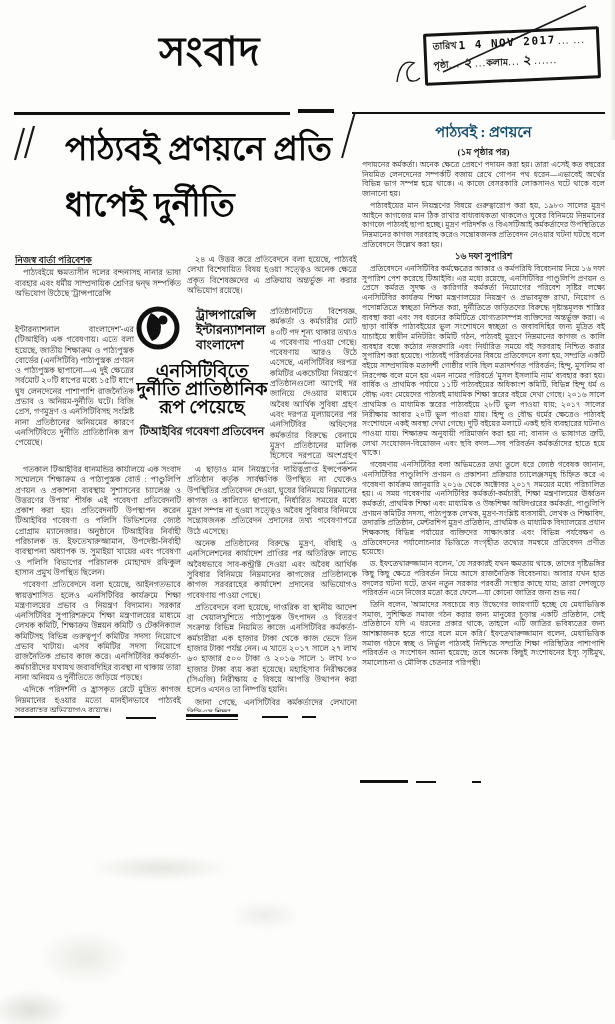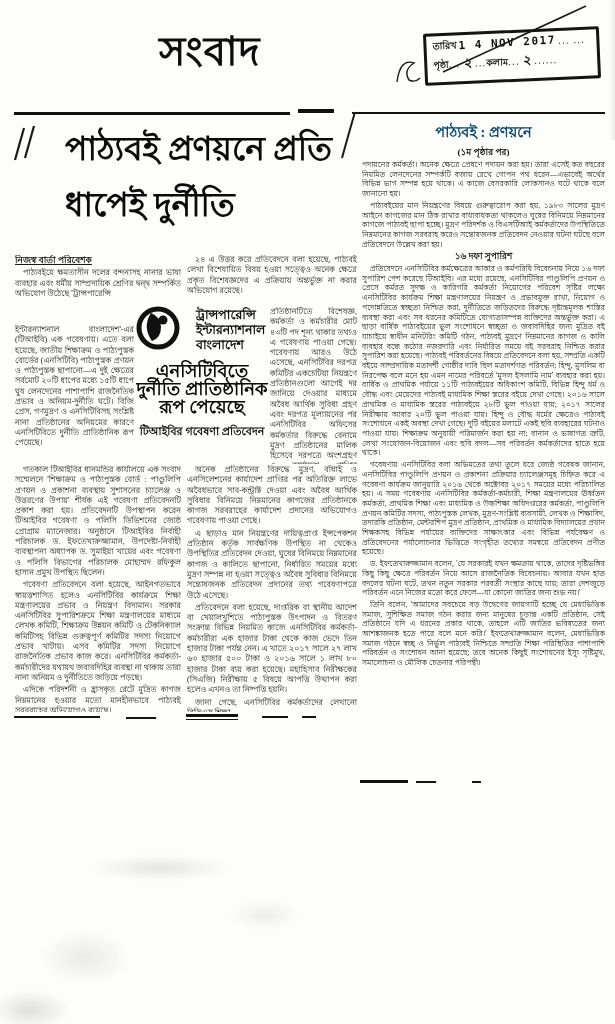--- a/index.html
+++ b/index.html
@@ -138,22 +138,22 @@
 <div class="abs bodytxt" style="left:270px;top:307px;width:87px;height:157px;">
   <p style="text-indent:0;">প্রতিষ্ঠানটিতে বিশেষজ্ঞ, কর্মকর্তা ও কর্মচারীর মোট ৪৩টি পদ শূন্য থাকার তথ্যও এ গবেষণায় পাওয়া গেছে। গবেষণায় আরও উঠে এসেছে, এনসিটিবির দরপত্র কমিটির একচেটিয়া নিয়ন্ত্রণে প্রতিষ্ঠানগুলো আগেই দর জানিয়ে দেওয়ার মাধ্যমে অবৈধ আর্থিক সুবিধা গ্রহণ এবং দরপত্র মূল্যায়নের পর এনসিটিবির অফিসের কর্মকর্তার বিরুদ্ধে বেনামে মুদ্রণ প্রতিষ্ঠানের মালিক হিসেবে দরপত্রে অংশগ্রহণ ও কার্যাদেশ প্রাপ্তির অভিযোগ রয়েছে।</p>
 </div>
 
 <div class="abs bodytxt" style="left:15px;top:465px;width:166px;height:247px;">
   <p>গতকাল টিআইবির ধানমন্ডির কার্যালয়ে এক সংবাদ সম্মেলনে 'শিক্ষাক্রম ও পাঠ্যপুস্তক বোর্ড : পাণ্ডুলিপি প্রণয়ন ও প্রকাশনা ব্যবস্থায় সুশাসনের চ্যালেঞ্জ ও উত্তরণের উপায়' শীর্ষক এই গবেষণা প্রতিবেদনটি প্রকাশ করা হয়। প্রতিবেদনটি উপস্থাপন করেন টিআইবির গবেষণা ও পলিসি ডিভিশনের জ্যেষ্ঠ প্রোগ্রাম ম্যানেজার। অনুষ্ঠানে টিআইবির নির্বাহী পরিচালক ড. ইফতেখারুজ্জামান, উপদেষ্টা-নির্বাহী ব্যবস্থাপনা অধ্যাপক ড. সুমাইয়া খায়ের এবং গবেষণা ও পলিসি বিভাগের পরিচালক মোহাম্মদ রফিকুল হাসান প্রমুখ উপস্থিত ছিলেন।</p>
   <p>গবেষণা প্রতিবেদনে বলা হয়েছে, আইনগতভাবে স্বায়ত্তশাসিত হলেও এনসিটিবির কার্যক্রমে শিক্ষা মন্ত্রণালয়ের প্রভাব ও নিয়ন্ত্রণ বিদ্যমান। সরকার এনসিটিবির সুপারিশক্রমে শিক্ষা মন্ত্রণালয়ের মাধ্যমে লেখক কমিটি, শিক্ষাক্রম উন্নয়ন কমিটি ও টেকনিক্যাল কমিটিসহ বিভিন্ন গুরুত্বপূর্ণ কমিটির সদস্য নিয়োগে প্রভাব খাটায়। এসব কমিটির সদস্য নিয়োগে রাজনৈতিক প্রভাব কাজ করে। এনসিটিবির কর্মকর্তা-কর্মচারীদের যথাযথ জবাবদিহির ব্যবস্থা না থাকায় তারা নানা অনিয়ম ও দুর্নীতিতে জড়িয়ে পড়ছে।</p>
   <p>এদিকে পরিদর্শনী ও হ্রাসকৃত রেটে মুদ্রিত কাগজ নিম্নমানের হওয়ার মতো মানহীনভাবে পাঠ্যবই সরবরাহের অভিযোগও রয়েছে।</p>
 </div>
 <div class="abs bodytxt" style="left:187px;top:465px;width:170px;height:247px;">
+  <p>এ ছাড়াও মান নিয়ন্ত্রণের দায়িত্বপ্রাপ্ত ইন্সপেকশন প্রতিষ্ঠান কর্তৃক সার্বক্ষণিক উপস্থিত না থেকেও উপস্থিতির প্রতিবেদন দেওয়া, ঘুষের বিনিময়ে নিম্নমানের কাগজ ও কালিতে ছাপানো, নির্ধারিত সময়ের মধ্যে মুদ্রণ সম্পন্ন না হওয়া সত্ত্বেও অবৈধ সুবিধার বিনিময়ে সন্তোষজনক প্রতিবেদন প্রদানের তথ্য গবেষণাপত্রে উঠে এসেছে।</p>
   <p>অনেক প্রতিষ্ঠানের বিরুদ্ধে মুদ্রণ, বাঁধাই ও এনসিলেশনের কার্যাদেশ প্রাপ্তির পর অতিরিক্ত লাভে অবৈধভাবে সাব-কন্ট্রাক্ট দেওয়া এবং অবৈধ আর্থিক সুবিধার বিনিময়ে নিম্নমানের কাগজের প্রতিষ্ঠানকে কাগজ সরবরাহের কার্যাদেশ প্রদানের অভিযোগও গবেষণায় পাওয়া গেছে।</p>
-  <p>এ ছাড়াও মান নিয়ন্ত্রণের দায়িত্বপ্রাপ্ত ইন্সপেকশন প্রতিষ্ঠান কর্তৃক সার্বক্ষণিক উপস্থিত না থেকেও উপস্থিতির প্রতিবেদন দেওয়া, ঘুষের বিনিময়ে নিম্নমানের কাগজ ও কালিতে ছাপানো, নির্ধারিত সময়ের মধ্যে মুদ্রণ সম্পন্ন না হওয়া সত্ত্বেও অবৈধ সুবিধার বিনিময়ে সন্তোষজনক প্রতিবেদন প্রদানের তথ্য গবেষণাপত্রে উঠে এসেছে।</p>
   <p>প্রতিবেদনে বলা হয়েছে, দাপ্তরিক বা স্থানীয় আদেশ বা খেয়ালখুশিতে পাঠ্যপুস্তক উৎপাদন ও বিতরণ সংক্রান্ত বিভিন্ন নিয়মিত কাজে এনসিটিবির কর্মকর্তা-কর্মচারীরা এক হাজার টাকা থেকে কাজ ভেদে তিন হাজার টাকা পর্যন্ত নেন। এ খাতে ২০১৭ সালে ২৭ লাখ ৬৩ হাজার ৫০০ টাকা ও ২০১৬ সালে ১ লাখ ৮০ হাজার টাকা ব্যয় করা হয়েছে। মহাহিসাব নিরীক্ষকের (সিএজি) নিরীক্ষায় ৫ বিষয়ে আপত্তি উত্থাপন করা হলেও এখনও তা নিষ্পত্তি হয়নি।</p>
   <p>জানা গেছে, এনসিটিবির কর্মকর্তাদের লেখানো বিসিএস শিক্ষা</p>
 
 </div>
 
 <div class="abs rule" style="left:14px;top:716px;width:86px;height:2px;"></div>
 <div class="abs rule" style="left:126px;top:717px;width:30px;height:1.5px;"></div>
 <div class="abs rule" style="left:186px;top:714px;width:52px;height:3px;"></div>
 <div class="abs rule" style="left:186px;top:719px;width:52px;height:1px;"></div>
 <div class="abs rule" style="left:262px;top:716px;width:26px;height:1.5px;"></div>

